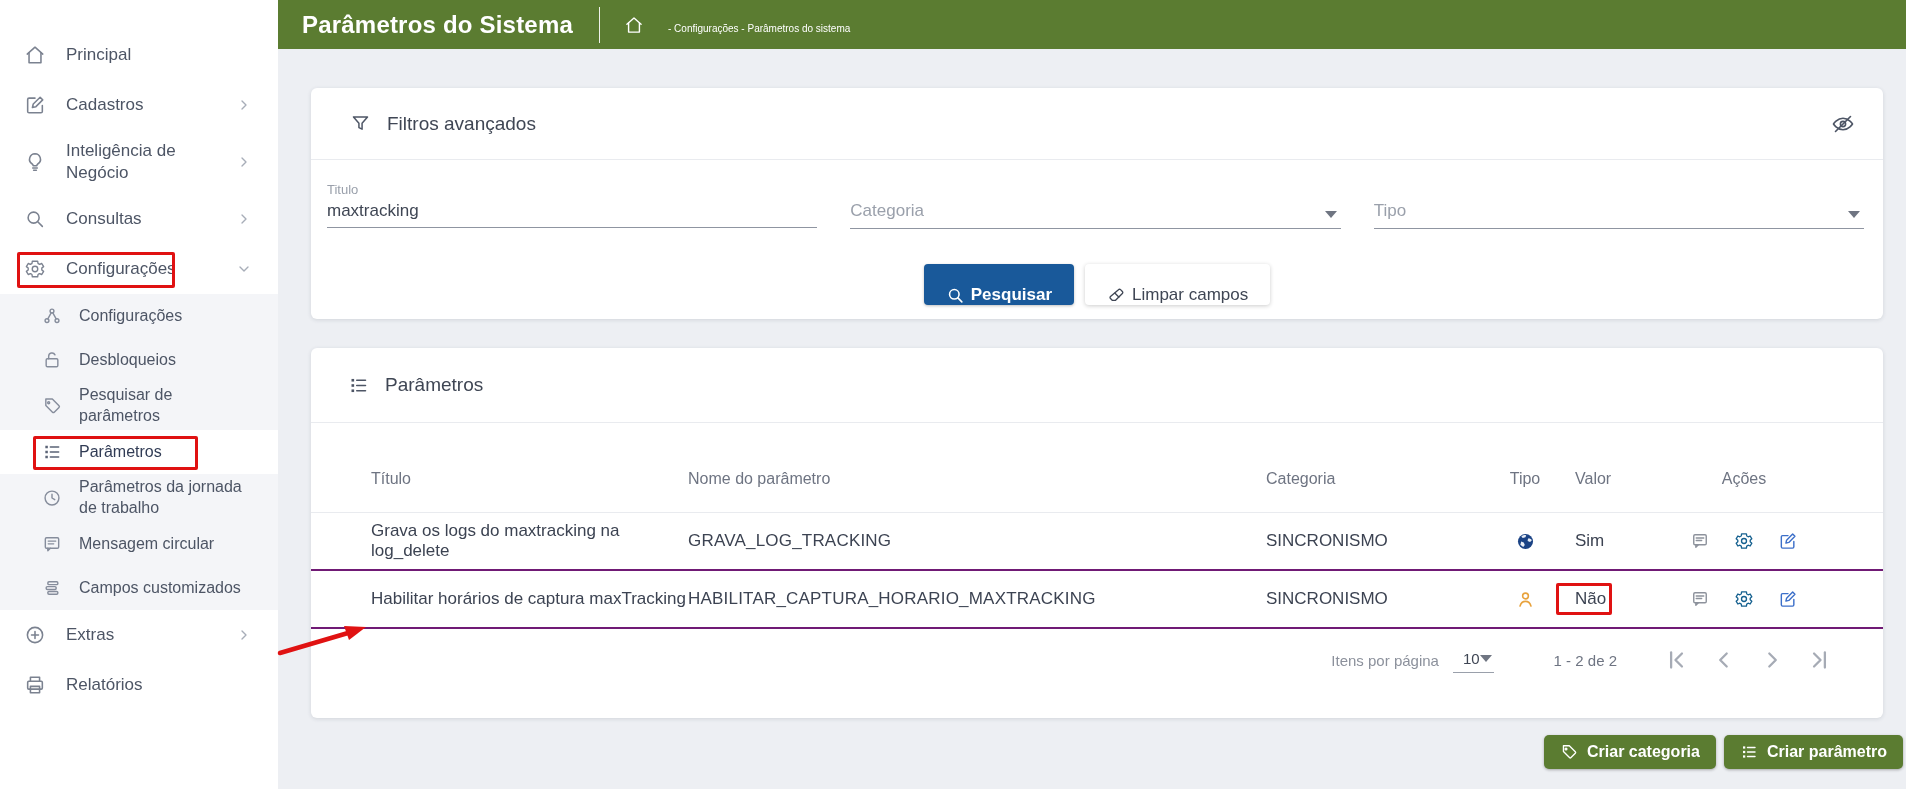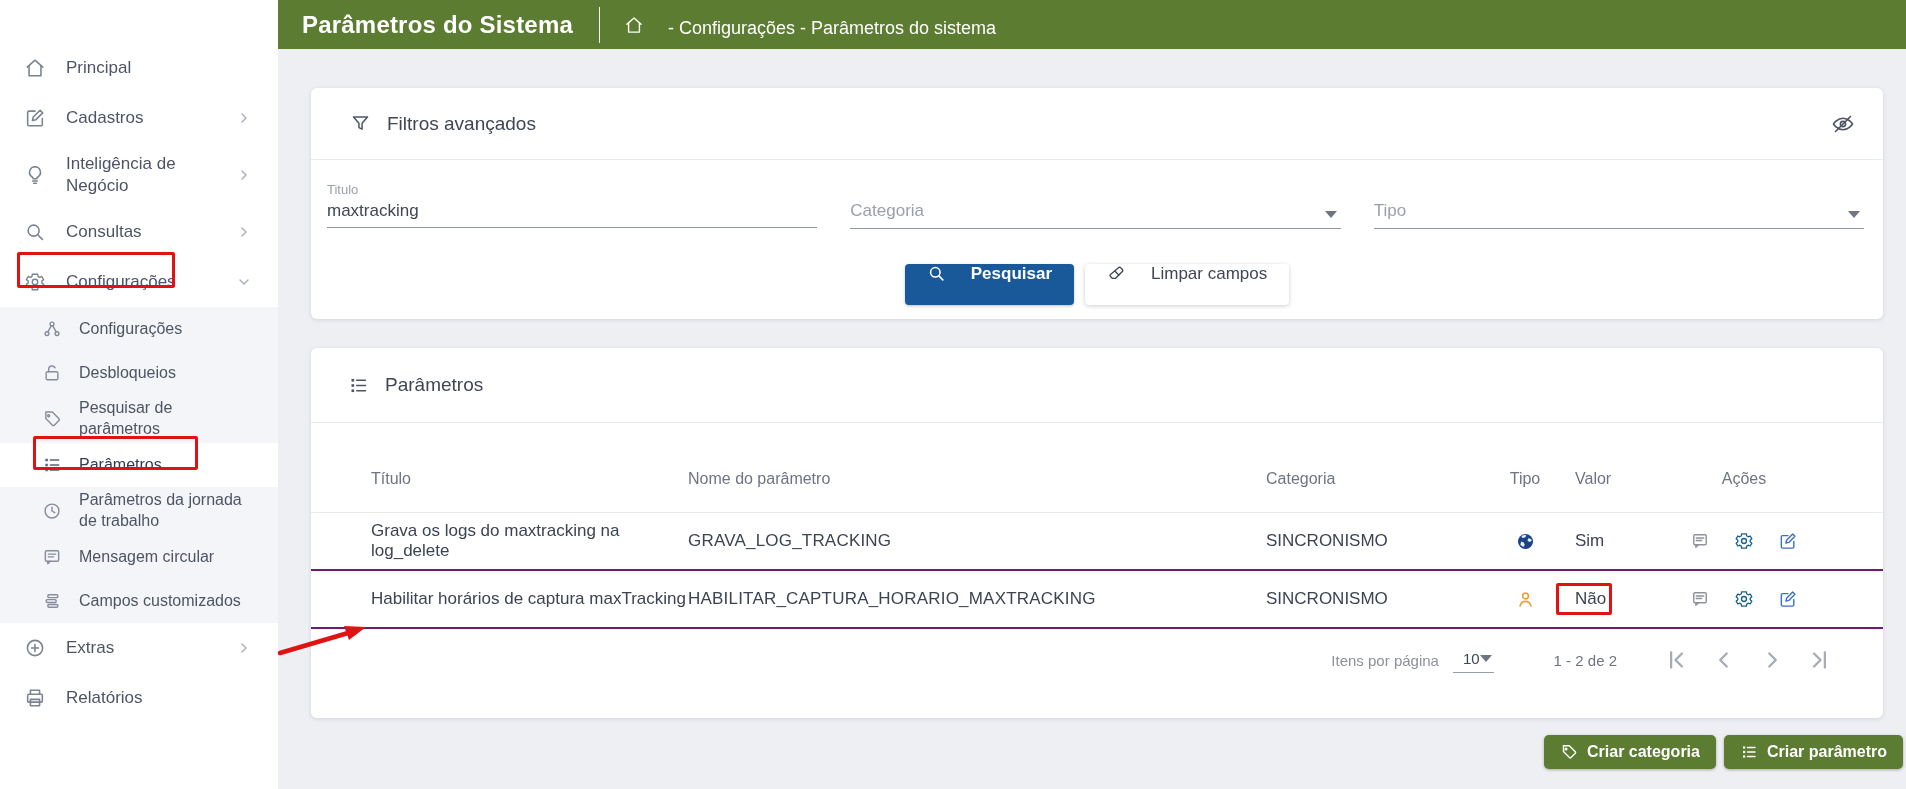--- a/index.html
+++ b/index.html
@@ -4,21 +4,21 @@
 <style>
   * { box-sizing: border-box; margin: 0; padding: 0; }
   html,body { width:1906px; height:789px; }
   body {
     font-family: "Liberation Sans", sans-serif;
     background:#edeff3; color:#4d5565; overflow:hidden;
   }
   .app { position:relative; width:1906px; height:789px; display:flex; }
 
   
-  .sidebar { width:278px; flex:none; background:#ffffff; padding-top:43px; height:100%; }
+  .sidebar { width:278px; flex:none; background:#ffffff; padding-top:30px; height:100%; }
   .nav-item {
     display:flex; align-items:center; height:50px; padding:0 26px 0 24px;
     font-size:17px; color:#4d5565; cursor:pointer; line-height:1.3;
   }
   .nav-item.two-line { height:64px; }
   .nicon { width:22px; height:22px; margin-right:20px; color:#7b8290; flex:none; display:inline-flex; }
   .nicon svg { width:100%; height:100%; }
   .lbl { flex:1; padding-right:6px; }
   .chev { width:16px; height:16px; color:#a7adb8; flex:none; display:inline-flex; }
   .chev svg { width:100%; height:100%; }
@@ -36,21 +36,21 @@
   
   .main { flex:1; display:flex; flex-direction:column; position:relative; }
   .topbar {
     height:49px; background:#5b7c31; display:flex; align-items:center;
     color:#ffffff; padding-left:24px; flex:none;
   }
   .topbar-title { font-size:24px; font-weight:700; letter-spacing:.2px; }
   .topbar-divider { width:1px; height:36px; background:rgba(255,255,255,.9); margin:0 24px 0 26px; }
   .bc-home { width:20px; height:20px; display:inline-flex; color:#fff; }
   .bc-home svg { width:100%; height:100%; }
-  .breadcrumb-text { font-size:18px; margin-left:24px;margin-top:8px; }
+  .breadcrumb-text { font-size:10px; margin-left:24px;margin-top:8px; }
 
   .page { flex:1; padding:39px 30px 0 33px; position:relative; }
   .card { background:#fff; border-radius:6px; box-shadow:0 1px 4px rgba(45,55,70,.14); }
   .card-head { height:72px; display:flex; align-items:center; padding:0 28px 0 39px; border-bottom:1px solid #e9ebef; }
   .card-title { font-size:19px; color:#3f4654; margin-left:16px; }
   .hicon { width:21px; height:21px; display:inline-flex; color:#4d5565; flex:none; }
   .hicon svg { width:100%; height:100%; }
   .head-right { margin-left:auto; display:inline-flex; width:24px; height:24px; color:#4d5565; cursor:pointer; }
   .head-right svg { width:100%; height:100%; }
 
@@ -65,21 +65,21 @@
     padding:3px 0 6px 0; background:transparent;
   }
   .field-select {
     display:flex; align-items:flex-end; justify-content:space-between;
     border-bottom:1px solid #8f95a1; padding:19px 4px 7px 0; cursor:pointer;
   }
   .field-select .ph { font-size:17px; color:#9aa0ab; }
   .caret { width:0; height:0; border-left:6px solid transparent; border-right:6px solid transparent; border-top:7px solid #6f7582; margin-bottom:3px; }
 
   .filter-buttons { display:flex; justify-content:center; gap:11px; margin-top:35px; }
-  .btn { display:inline-flex; align-items:flex-start; gap:25px; height:41px; padding:0 22px; border-radius:4px; border:none; font-family:"Liberation Sans", sans-serif; font-size:17px; cursor:pointer; }
+  .btn { display:inline-flex; align-items:flex-end; gap:6px; height:41px; padding:0 22px; border-radius:4px; border:none; font-family:"Liberation Sans", sans-serif; font-size:17px; cursor:pointer; }
   .btn svg { width:19px; height:19px; }
   .btn-primary { background:#19599a; color:#fff; font-weight:700; box-shadow:0 1px 3px rgba(0,0,0,.25); }
   .btn-light { background:#fff; color:#3f4654; box-shadow:0 1px 4px rgba(0,0,0,.2); }
 
   
   .card.params { height:370px; }
   .card.params .card-head { height:75px; padding-left:37px; border-bottom:1px solid #e9ebef; }
   .tgrid { display:grid; grid-template-columns:317px 578px 214px 90px 120px 1fr; padding:0 85px 0 60px; align-items:center; }
   .table-head { height:90px; align-items:end; padding-bottom:24px; border-bottom:1px solid #e9ebef; color:#6e7482; font-size:16px; }
   .table-head .c-tipo, .table-head .c-acoes { text-align:center; }

